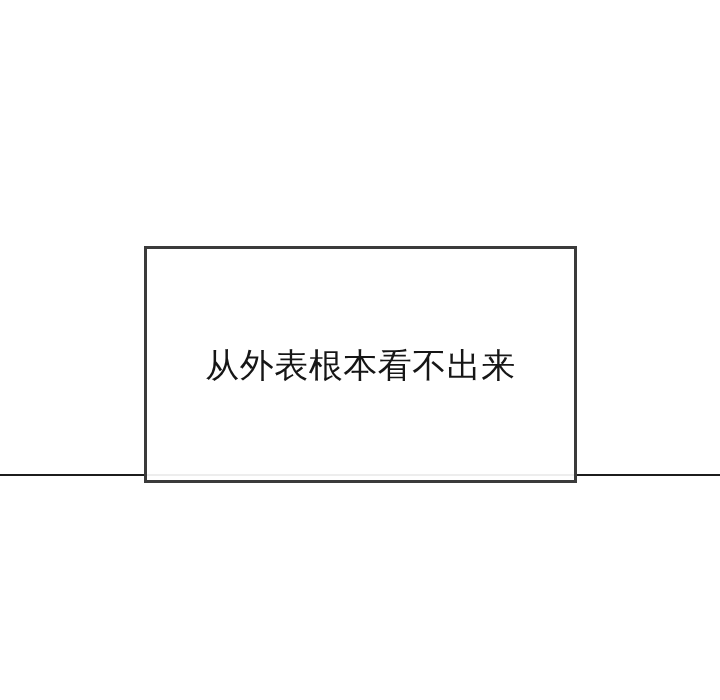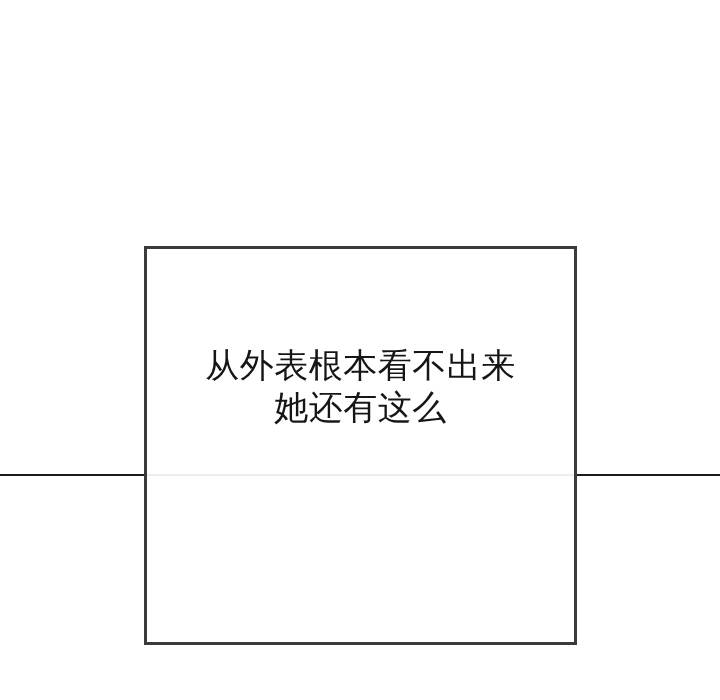--- a/index.html
+++ b/index.html
@@ -32,21 +32,21 @@
     background: #1c1c1c;
     z-index: 1;
   }
 
   
   .dialogue-box {
     position: absolute;
     left: 144px;
     top: 246px;
     width: 433px;
-    height: 399px;
+    height: 237px;
     box-sizing: border-box;
     border: 3px solid #3b3b3b;
     background: #ffffff;
     z-index: 2;
   }
 
   
   .divider-inner {
     position: absolute;
     left: 0;
@@ -84,18 +84,17 @@
 <div id="panel">
 
   <div class="divider-outer"></div>
 
   <div class="dialogue-box">
 
     <div class="divider-inner"></div>
 
     <div class="dialogue-text">
       <span class="dialogue-line">从外表根本看不出来</span>
-      <span class="dialogue-line">她还有这么</span>
     </div>
 
   </div>
 
 </div>
 
 </body></html>

